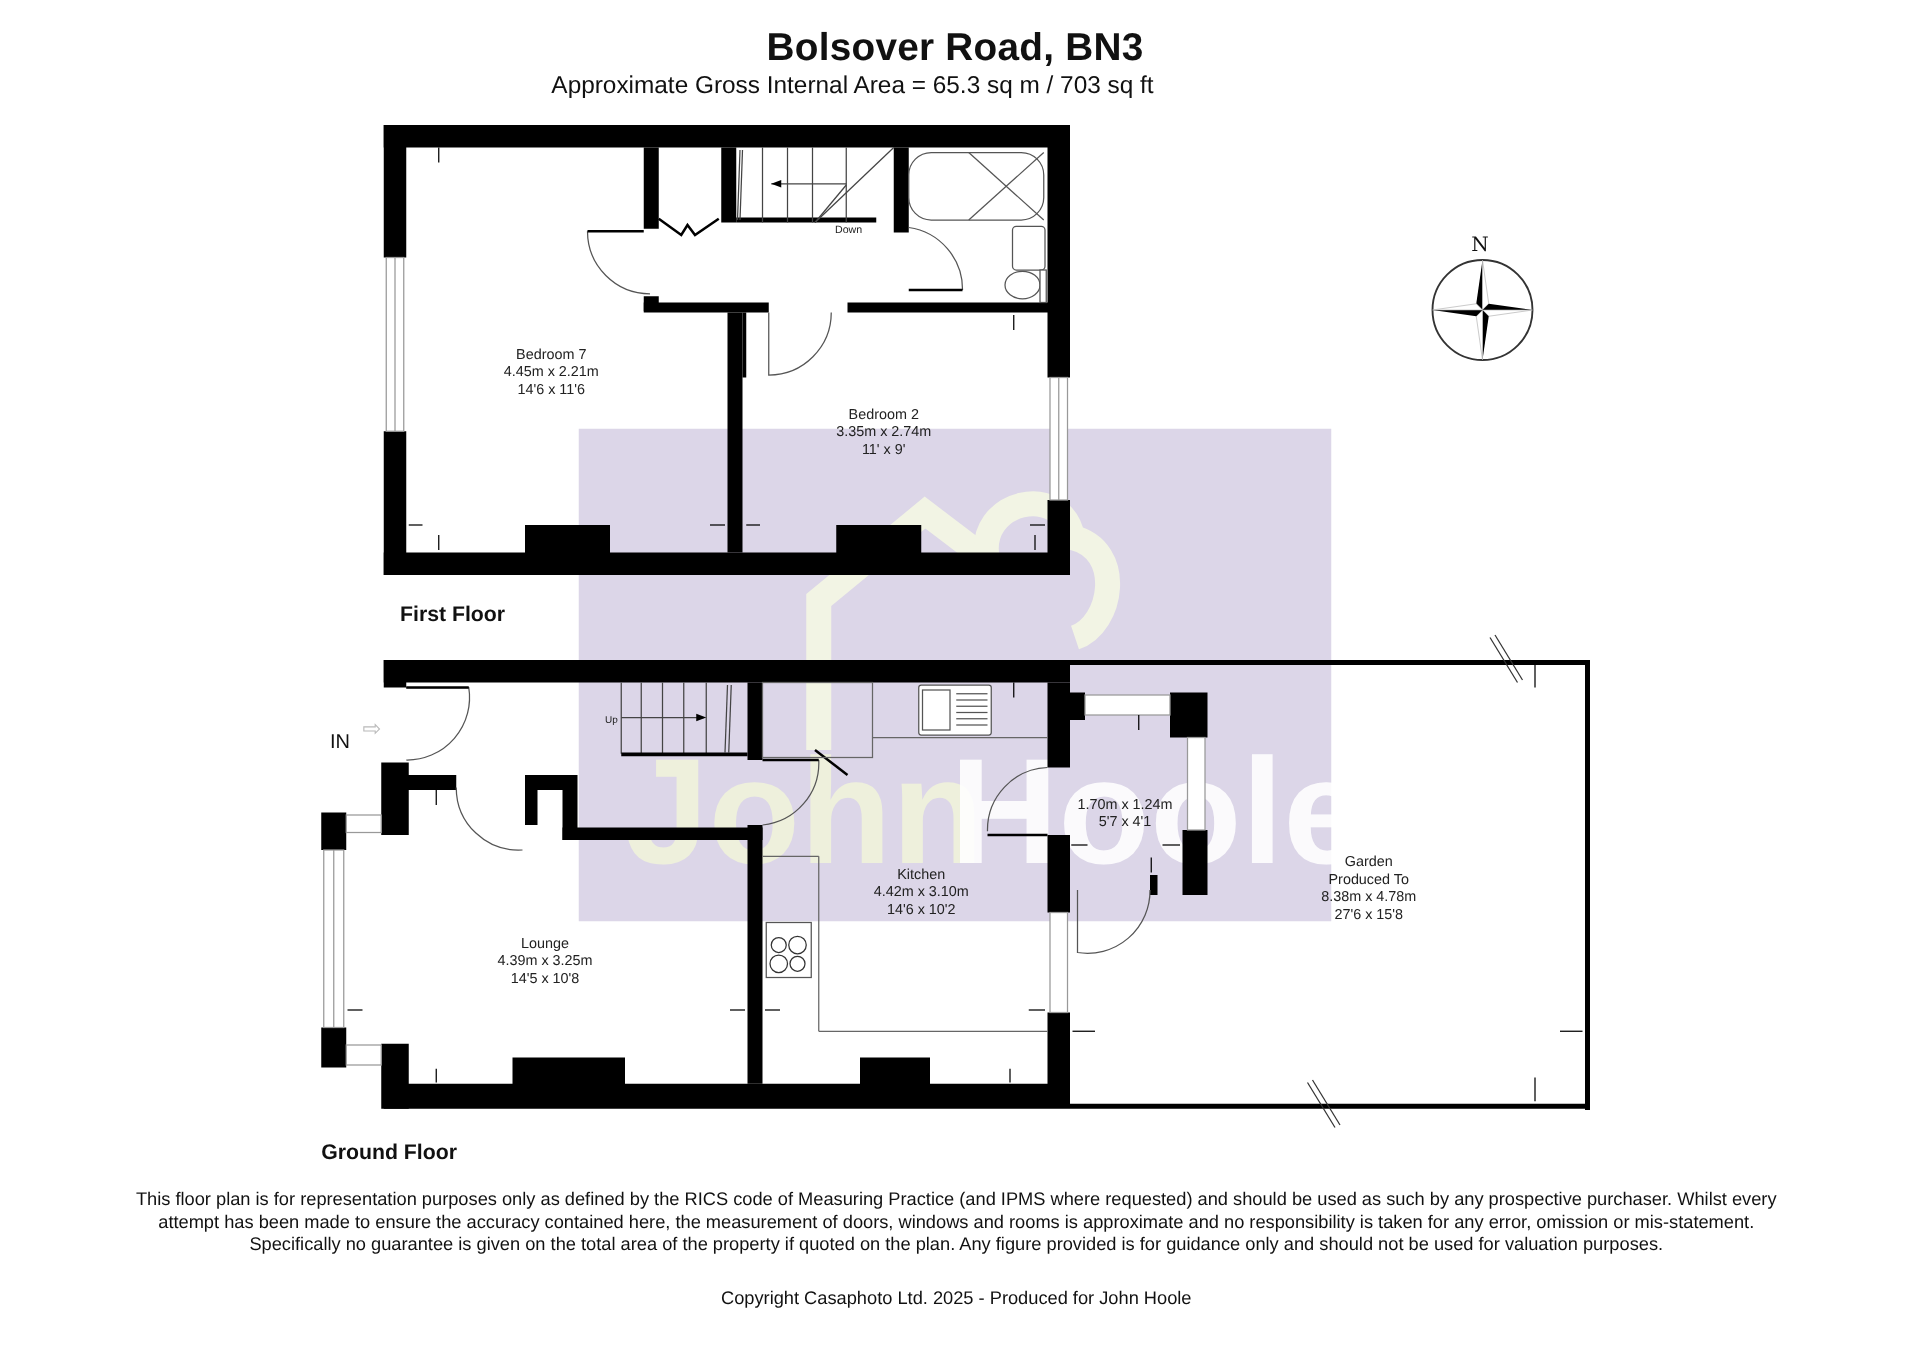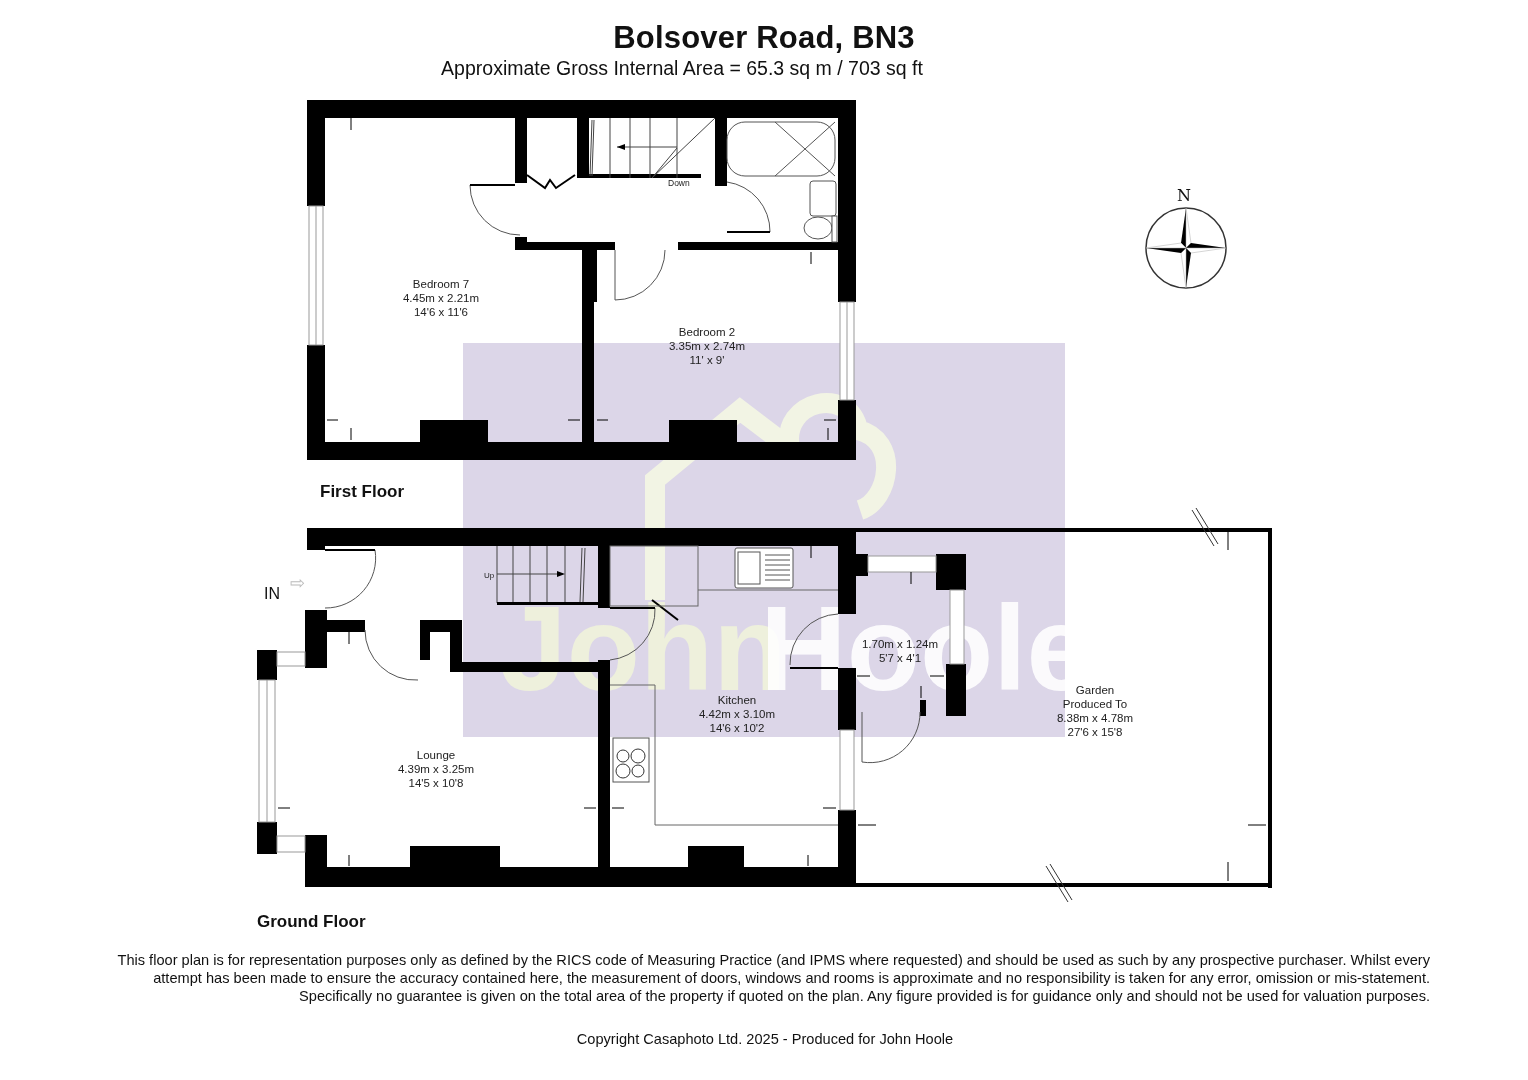--- a/index.html
+++ b/index.html
@@ -5,21 +5,21 @@
   html, body { margin: 0; padding: 0; background: #ffffff; }
   body { width: 1528px; height: 1080px; position: relative; overflow: hidden; font-family: "Liberation Sans", sans-serif; color: #111; }
   .title { position: absolute; left: 0; width: 1528px; top: 20px; text-align: center; font-weight: bold; font-size: 31px; letter-spacing: 0.2px; }
   .subtitle { position: absolute; left: 0; width: 1364px; top: 57px; text-align: center; font-size: 19.5px; }
   .floor-label { position: absolute; font-weight: bold; font-size: 17px; }
   .plan { position: absolute; left: 0; top: 0; }
   .room-label { position: absolute; text-align: center; font-size: 11.5px; line-height: 14px; color: #222; transform: translateX(-50%); white-space: nowrap; }
   .room-label span { display: block; }
   .in-label { position: absolute; left: 264px; top: 572px; font-size: 16px; margin-top: 13px; }
   .in-arrow { position: absolute; left: 290px; top: 572px; font-size: 18px; color: #bbb; }
-  .disclaimer { position: absolute; left: 100px; width: 1330px; top: 951px; text-align: right; font-size: 14.6px; line-height: 18px; color: #111; }
+  .disclaimer { position: absolute; left: 100px; width: 1330px; top: 951px; text-align: center; font-size: 14.6px; line-height: 18px; color: #111; }
   .copyright { position: absolute; left: 0; width: 1530px; top: 1031px; text-align: center; font-size: 14.6px; color: #111; }
   .compass-n { position: absolute; left: 1177px; top: 186px; font-family: "DejaVu Serif", serif; font-size: 16px; }
 </style>
 </head>
 <body>
 
 <div class="title">Bolsover Road, BN3</div>
 <div class="subtitle">Approximate Gross Internal Area = 65.3 sq m / 703 sq ft</div>
 
 <svg class="plan" width="1528" height="1080" viewBox="0 0 1528 1080">

